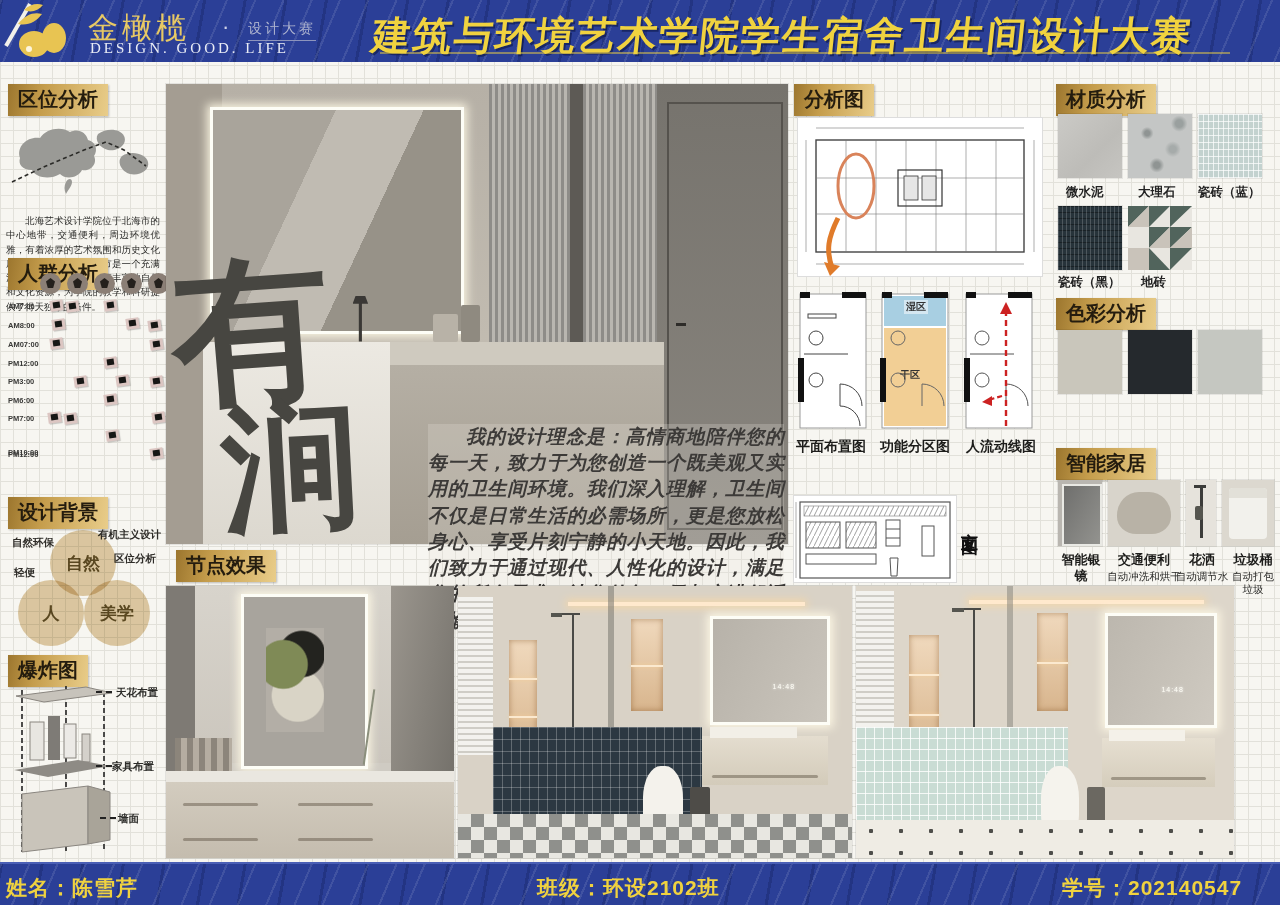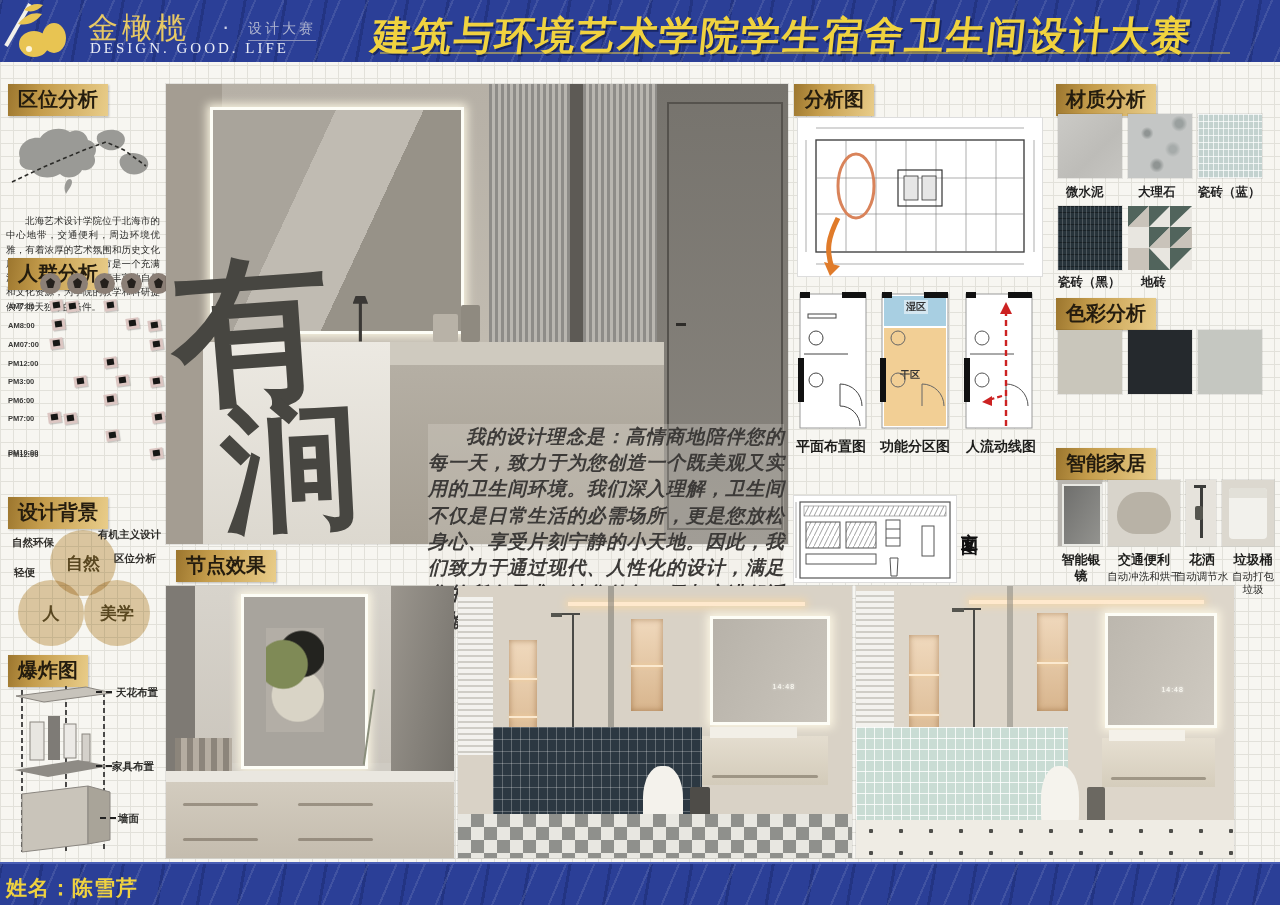--- a/index.html
+++ b/index.html
@@ -466,15 +466,17 @@
   <div class="abs smart-name" style="left:1058px;top:552px;width:46px">智能银镜</div>
   <div class="abs smart-name" style="left:1106px;top:552px;width:76px">交通便利</div>
   <div class="abs smart-desc" style="left:1106px;top:570px;width:76px">自动冲洗和烘干</div>
   <div class="abs smart-name" style="left:1182px;top:552px;width:40px">花洒</div>
   <div class="abs smart-desc" style="left:1174px;top:570px;width:56px">自动调节水</div>
   <div class="abs smart-name" style="left:1228px;top:552px;width:50px">垃圾桶</div>
   <div class="abs smart-desc" style="left:1228px;top:570px;width:50px">自动打包垃圾</div>
 
   <div id="footer" class="abs bluebar">
     <span class="abs footer-text" style="left:6px;top:10px">姓名：陈雪芹</span>
+    <span class="abs footer-text" style="left:537px;top:10px">班级：环设2102班</span>
+    <span class="abs footer-text" style="left:1062px;top:10px">学号：202140547</span>
   </div>
 
 </div>
 
 </body></html>

